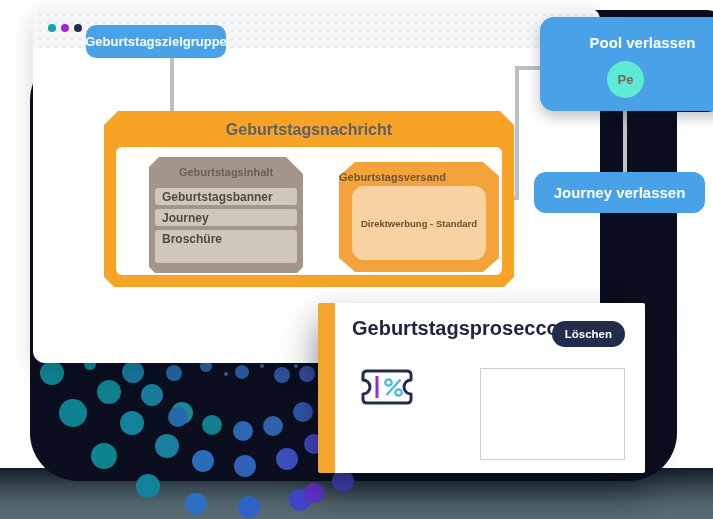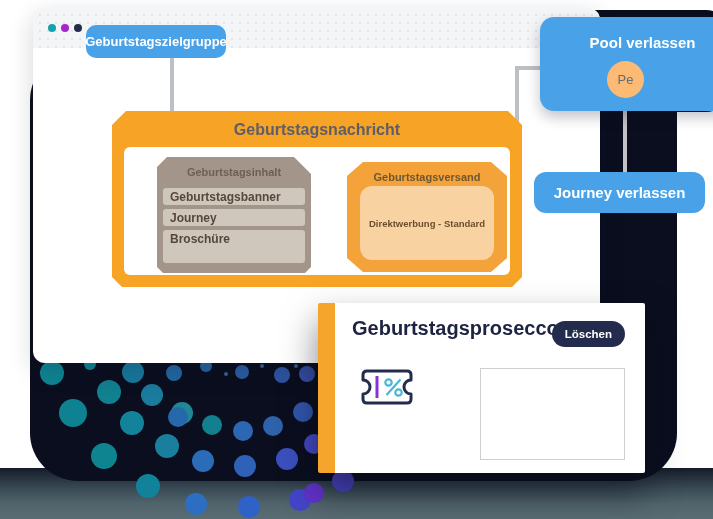--- a/index.html
+++ b/index.html
@@ -44,31 +44,30 @@
     position:absolute;background:#49a2e7;color:#ffffff;font-weight:bold;
     display:flex;align-items:center;justify-content:center;
   }
   #node-target-group{left:86px;top:25px;width:140px;height:33px;border-radius:10px;font-size:13px;}
   #node-pool-exit{left:540px;top:17px;width:205px;height:94px;border-radius:14px;
     flex-direction:column;justify-content:flex-start;font-size:15px;
     box-shadow:0 6px 14px rgba(10,15,35,.25);}
   #node-pool-exit .label{margin-top:17px;}
   #pool-avatar{
     position:absolute;left:67px;top:44px;width:37px;height:37px;border-radius:50%;
-    background:#fdba74;color:#6b6b6b;font-size:13px;font-weight:normal;
+    background:#5eead4;color:#6b6b6b;font-size:13px;font-weight:bold;
     display:flex;align-items:center;justify-content:center;
   }
   #node-journey-exit{left:534px;top:172px;width:171px;height:41px;border-radius:12px;font-size:15px;}
   
   #message-card{
     position:absolute;left:104px;top:111px;width:410px;height:176px;
     background:#f6a326;
     clip-path:polygon(14px 0,calc(100% - 14px) 0,100% 14px,100% calc(100% - 10px),
       calc(100% - 10px) 100%,10px 100%,0 calc(100% - 10px),0 14px);
-    margin-left:8px;
   }
   #message-title{
     position:absolute;left:0;top:0;width:100%;height:36px;line-height:38px;
     text-align:center;font-size:16px;font-weight:bold;color:#5d5e68;
   }
   #message-body{
     position:absolute;left:12px;top:36px;right:12px;bottom:12px;
     background:#ffffff;border-radius:6px;
   }
   
@@ -90,21 +89,21 @@
   }
   .content-row.tall{height:33px;line-height:15px;padding-top:2px;box-sizing:border-box;}
   
   #dispatch-card{
     position:absolute;left:223px;top:15px;width:160px;height:110px;
     background:#f3a339;
     clip-path:polygon(16px 0,calc(100% - 16px) 0,100% 14px,100% calc(100% - 14px),
       calc(100% - 16px) 100%,16px 100%,0 calc(100% - 14px),0 14px);
   }
   #dispatch-card .card-title{
-    display:block;text-align:center;padding-top:9px;
+    display:block;padding-top:9px;
     font-size:11px;font-weight:bold;color:#6f5633;
   }
   #dispatch-inner{
     position:absolute;left:13px;top:24px;width:134px;height:74px;border-radius:12px;
     background:#f8d2a0;display:flex;align-items:center;justify-content:center;
     font-size:9.5px;font-weight:bold;color:#6b4e2c;
   }
   
   #detail-card{
     position:absolute;left:318px;top:303px;width:310px;height:170px;

